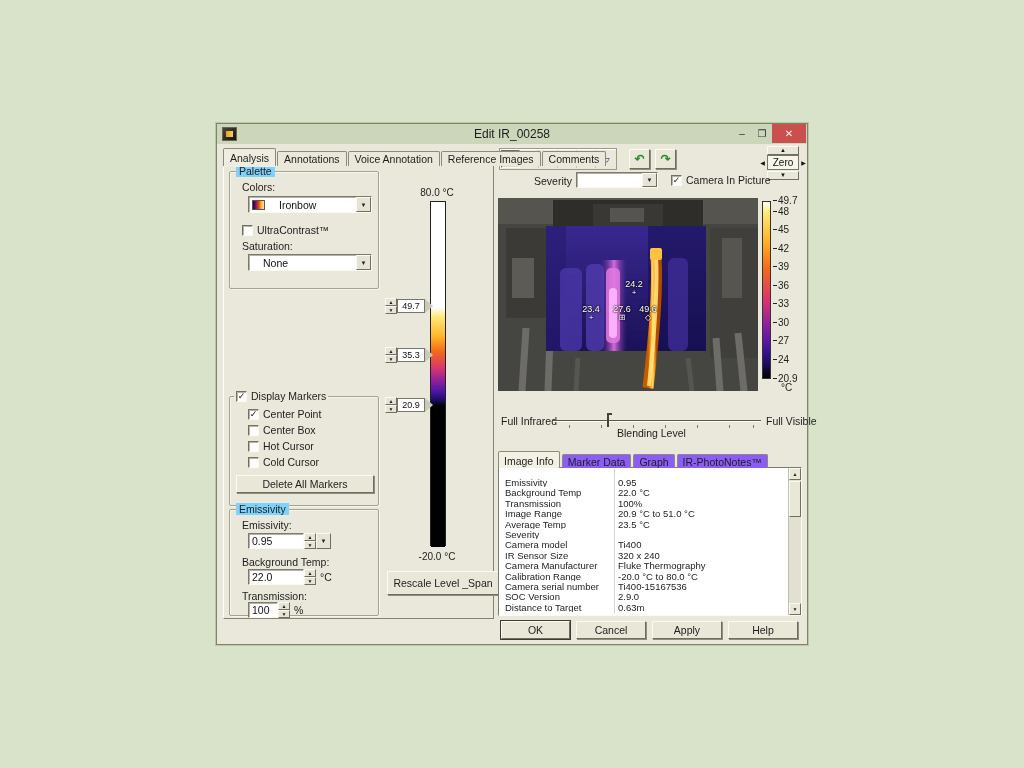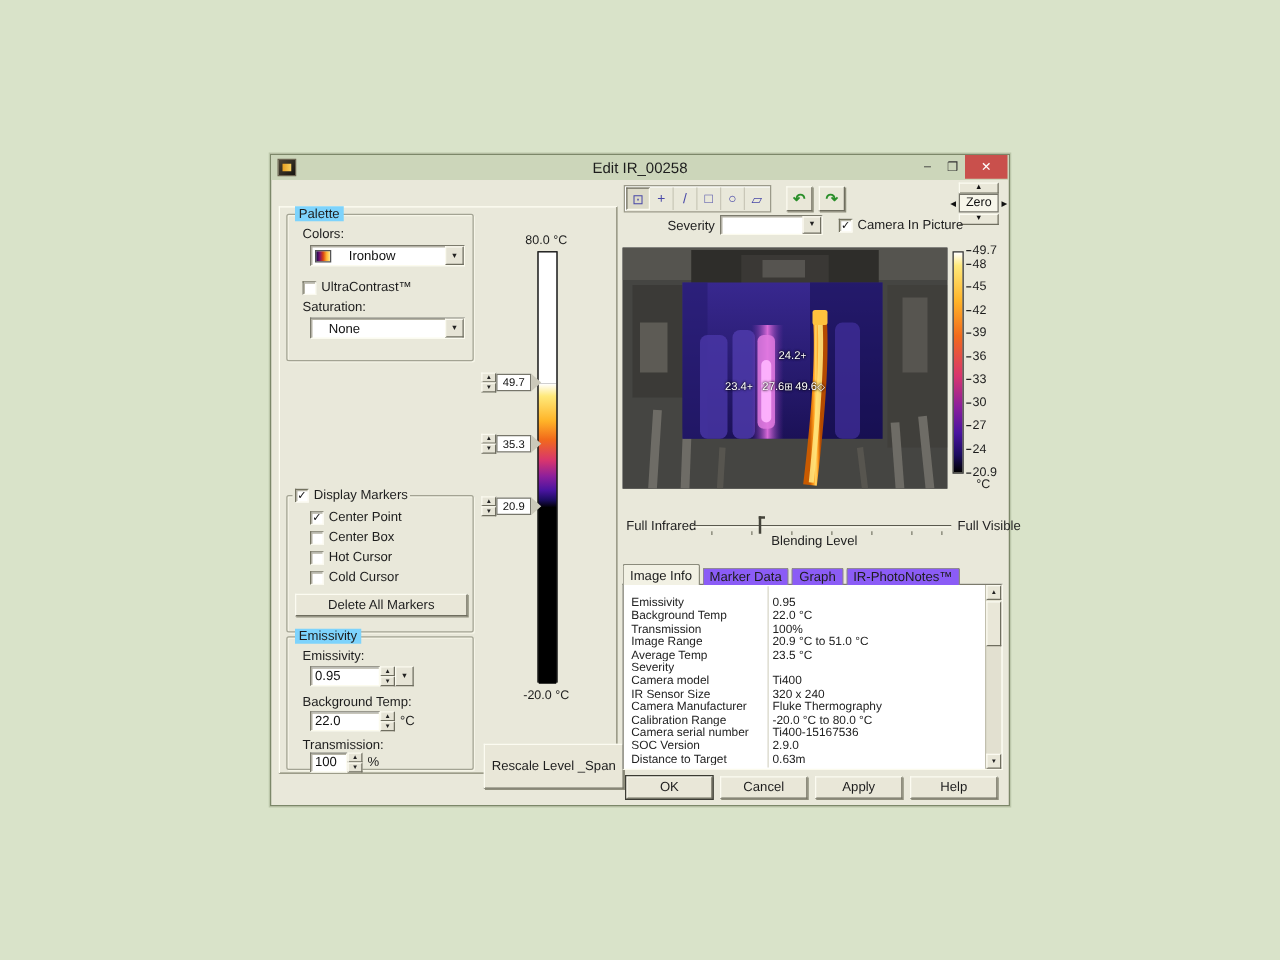--- a/index.html
+++ b/index.html
@@ -54,21 +54,21 @@
   .tool{width:19px;height:18px;display:flex;align-items:center;justify-content:center;font-size:11px;color:#4848a8;border-right:1px solid #c9c7b8;}
   .tool:last-child{border-right:none;}
   .tool.pressed{background:#dddbc9;border:1px solid;border-color:#6f6e60 #fbfaf0 #fbfaf0 #6f6e60;}
   .rot{position:absolute;top:25px;width:21px;height:20px;background:#e9e7d8;border:1px solid;border-color:#fcfbf1 #6f6e5f #6f6e5f #fcfbf1;box-shadow:1px 1px 0 #8f8e7c;font-size:12px;font-weight:bold;color:#2a8f2a;display:flex;align-items:center;justify-content:center;}
   #zero-ctl{position:absolute;left:541px;top:21px;width:50px;height:32px;display:grid;grid-template-columns:9px 32px 9px;grid-template-rows:10px 15px 10px;align-items:center;justify-items:center;}
   .zarrow{font-size:6px;color:#111;}
   .zbox{width:32px;height:15px;background:#f7f6ea;border:1px solid #76756a;font-size:10px;display:flex;align-items:center;justify-content:center;grid-column:2;grid-row:2;color:#111;}
   .zwide{grid-column:2;width:32px;height:9px;background:#e9e7d8;border:1px solid;border-color:#fcfbf1 #6f6e5f #6f6e5f #fcfbf1;display:flex;align-items:center;justify-content:center;}
   
   #ir-image{position:absolute;left:281px;top:74px;width:260px;height:193px;background:#444;overflow:hidden;}
-  .marker{position:absolute;transform:translate(-50%,0);display:flex;flex-direction:row;align-items:center;color:#fff;font-size:9px;line-height:9px;text-shadow:0 0 2px #000,0 0 2px #000;z-index:2;}
+  .marker{position:absolute;transform:translate(-50%,0);display:flex;flex-direction:column;align-items:center;color:#fff;font-size:9px;line-height:9px;text-shadow:0 0 2px #000,0 0 2px #000;z-index:2;}
   .msym{font-size:8px;line-height:8px;}
   
   #mini-bar{position:absolute;left:545px;top:77px;width:9px;height:178px;border:1px solid #333;background:linear-gradient(#fff 0%,#ffe97a 6%,#ffb428 22%,#f26a1b 38%,#d8356e 56%,#8c1f9c 70%,#4a14a0 82%,#1c0c60 92%,#000 100%);}
   .tick{position:absolute;left:556px;display:flex;align-items:center;font-size:10px;color:#1d1d1d;}
   .tick i{width:4px;height:1px;background:#222;margin-right:1px;}
   .tick b{font-weight:normal;}
   .tick.unit{left:560px;}
   
   .blendlbl{position:absolute;font-size:10.5px;color:#1d1d1d;white-space:nowrap;}
   #blend-track{position:absolute;left:336px;top:296px;width:208px;height:2px;border-top:1px solid #5a594e;border-bottom:1px solid #fffef2;}
@@ -100,20 +100,27 @@
           <i></i>
         </span>
       <span class="title">Edit IR_00258</span>
       <span class="winbtns">
         <span class="wbtn">–</span>
         <span class="wbtn">❐</span>
         <span class="wbtn close">✕</span>
       </span>
     </div>
 
+    <div id="main-tabs" class="tabstrip">
+        <div class="tab active">Analysis</div>
+        <div class="tab">Annotations</div>
+        <div class="tab">Voice Annotation</div>
+        <div class="tab">Reference Images</div>
+        <div class="tab">Comments</div>
+      </div>
     <div class="tabpage"></div>
 
     <div class="group" style="left:12px;top:47px;width:150px;height:118px">
       <span class="glabel">Palette</span>
       <span class="lbl" style="left:12px;top:9px">Colors:</span>
       <div class="combo" style="left:18px;top:24px;width:124px">
         <span class="swatch"></span>
         <span class="combo-text">Ironbow</span>
         <span class="combo-btn">▼</span>
       </div>
@@ -212,21 +219,21 @@
         <div class="handle" style="top:271.895px">
           <span class="spin">
             <i class="spinbtn">▲</i>
             <i class="spinbtn">▼</i>
           </span>
           <span class="hval">20.9</span>
           <span class="htip"></span>
         </div>
       </div>
     <span class="scalemin" style="top:427px">-20.0 °C</span>
-    <span class="btn" style="left:170px;top:471px;width:112px;height:36px">Rescale Level _Span</span>
+    <span class="btn" style="left:170px;top:447px;width:112px;height:24px">Rescale Level _Span</span>
 
     <div id="tools">
         <div class="tool pressed">⊡</div>
         <div class="tool">+</div>
         <div class="tool">/</div>
         <div class="tool">□</div>
         <div class="tool">○</div>
         <div class="tool">▱</div>
       </div>
     <span class="rot" style="left:412px">

